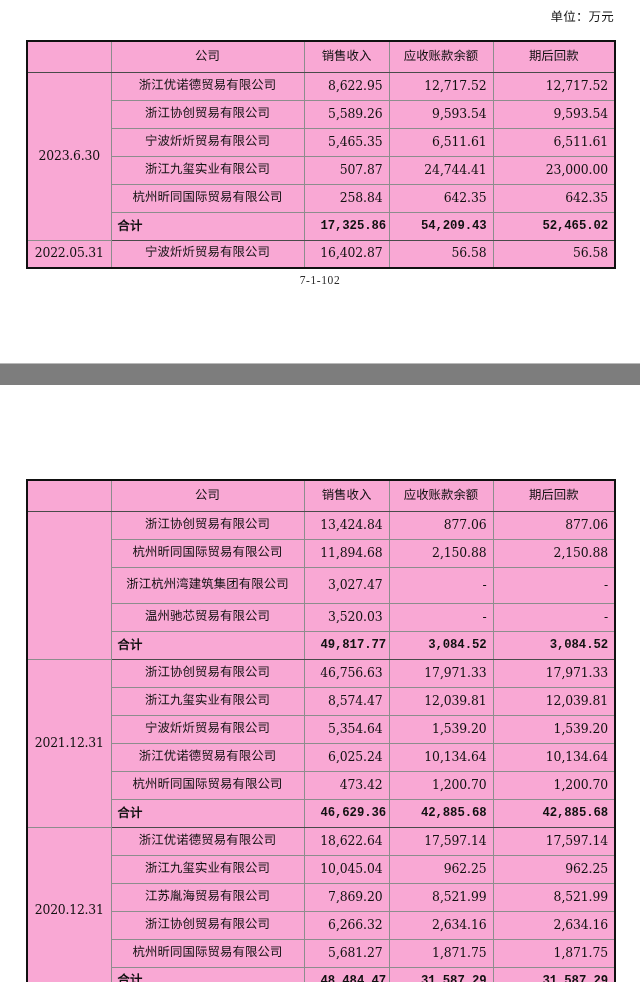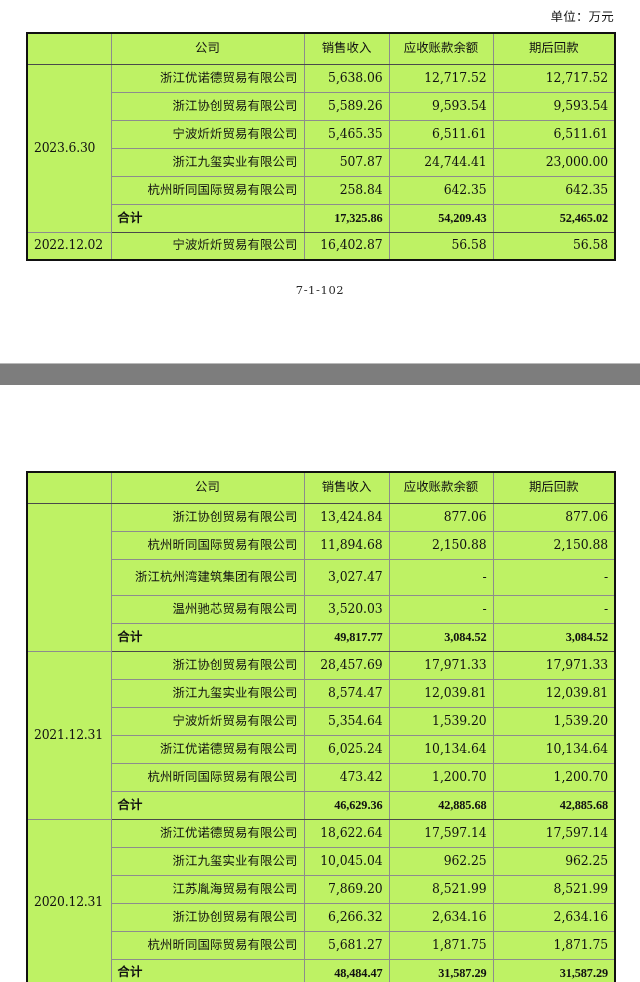--- a/index.html
+++ b/index.html
@@ -42,21 +42,22 @@
     white-space: nowrap;
   }
 
   
   table.fin {
     border-collapse: collapse;
     table-layout: fixed;
     position: absolute;
     left: 26px;
     width: 588px;
-    background: #bef264;
+    background: #f9a8d4;
+    margin-top: 8px;
   }
   table.fin td, table.fin th {
     border: 1px solid #8d8d8d;
     padding: 0 6px;
     font-size: 12.4px;
     line-height: 1.18;
     vertical-align: middle;
     font-weight: normal;
     box-sizing: border-box;
   }
@@ -74,30 +75,30 @@
     text-align: center;
     height: 31px;
     font-size: 13px;
     font-family: "DejaVu Sans", "Liberation Sans", sans-serif;
     font-weight: bold;
     border-bottom: 1.6px solid #4a4a4a !important;
   }
   thead th.blank-head { border-right: 1px solid #8d8d8d; }
 
   td.date-cell {
-    text-align: left;
+    text-align: center;
     font-weight: bold;
     font-size: 12.6px;
     font-family: "DejaVu Serif", "Liberation Serif", serif;
     letter-spacing: -0.2px;
     border-right: 1.5px solid #4a4a4a;
   }
   td.comp-cell {
-    text-align: right;
-    font-family: Liberation Sans, sans-serif;
+    text-align: center;
+    font-family: Liberation Mono, monospace;
     font-size: 12.4px;
     padding-left: 10px;
     letter-spacing: .1px;
   }
   td.num-cell {
     text-align: right;
     font-family: "DejaVu Serif", "Liberation Serif", serif;
     font-size: 12.4px;
     padding-right: 9px;
     letter-spacing: -0.1px;
@@ -106,21 +107,21 @@
   tr.tall-row > td { height: 36px; }
 
   tr.total-row td {
     font-weight: bold;
   }
   tr.total-row td.comp-cell {
     text-align: left;
     font-family: "DejaVu Sans", "Liberation Sans", sans-serif;
   }
   tr.total-row td.num-cell {
-    font-family: Liberation Serif, serif;
+    font-family: Liberation Mono, monospace;
     font-size: 12.3px;
     padding-left: 16px;
   }
   tr.group-end > td { border-bottom: 1.6px solid #4a4a4a; }
 
   
   .page-number {
     position: absolute;
     left: 0;
     width: 640px;
@@ -152,21 +153,21 @@
         <th>公司</th>
         <th>销售收入</th>
         <th>应收账款余额</th>
         <th>期后回款</th>
       </tr>
     </thead>
     <tbody id="table-one-body">
         <tr class="data-row">
           <td class="date-cell" rowspan="6">2023.6.30</td>
           <td class="comp-cell">浙江优诺德贸易有限公司</td>
-          <td class="num-cell">5,638.06</td>
+          <td class="num-cell">8,622.95</td>
           <td class="num-cell">12,717.52</td>
           <td class="num-cell">12,717.52</td>
         </tr>
         <tr class="data-row">
           <td class="comp-cell">浙江协创贸易有限公司</td>
           <td class="num-cell">5,589.26</td>
           <td class="num-cell">9,593.54</td>
           <td class="num-cell">9,593.54</td>
         </tr>
         <tr class="data-row">
@@ -187,30 +188,30 @@
           <td class="num-cell">642.35</td>
           <td class="num-cell">642.35</td>
         </tr>
         <tr class="data-row total-row group-end">
           <td class="comp-cell">合计</td>
           <td class="num-cell">17,325.86</td>
           <td class="num-cell">54,209.43</td>
           <td class="num-cell">52,465.02</td>
         </tr>
         <tr class="data-row">
-          <td class="date-cell" rowspan="1">2022.12.02</td>
+          <td class="date-cell" rowspan="1">2022.05.31</td>
           <td class="comp-cell">宁波炘炘贸易有限公司</td>
           <td class="num-cell">16,402.87</td>
           <td class="num-cell">56.58</td>
           <td class="num-cell">56.58</td>
         </tr>
       </tbody>
   </table>
 
-  <div class="page-number" style="top:283px;">7-1-102</div>
+  <div class="page-number" style="top:274px;font-family:Liberation Serif, serif;">7-1-102</div>
 </section>
 
 <div class="page-gap"></div>
 
 <section class="page" id="page-two">
   <table class="fin" id="table-two" style="top:86px;">
     <colgroup>
       <col class="col-date">
         <col class="col-comp">
         <col class="col-sales">
@@ -254,21 +255,21 @@
         </tr>
         <tr class="data-row total-row group-end">
           <td class="comp-cell">合计</td>
           <td class="num-cell">49,817.77</td>
           <td class="num-cell">3,084.52</td>
           <td class="num-cell">3,084.52</td>
         </tr>
         <tr class="data-row">
           <td class="date-cell" rowspan="6">2021.12.31</td>
           <td class="comp-cell">浙江协创贸易有限公司</td>
-          <td class="num-cell">28,457.69</td>
+          <td class="num-cell">46,756.63</td>
           <td class="num-cell">17,971.33</td>
           <td class="num-cell">17,971.33</td>
         </tr>
         <tr class="data-row">
           <td class="comp-cell">浙江九玺实业有限公司</td>
           <td class="num-cell">8,574.47</td>
           <td class="num-cell">12,039.81</td>
           <td class="num-cell">12,039.81</td>
         </tr>
         <tr class="data-row">

